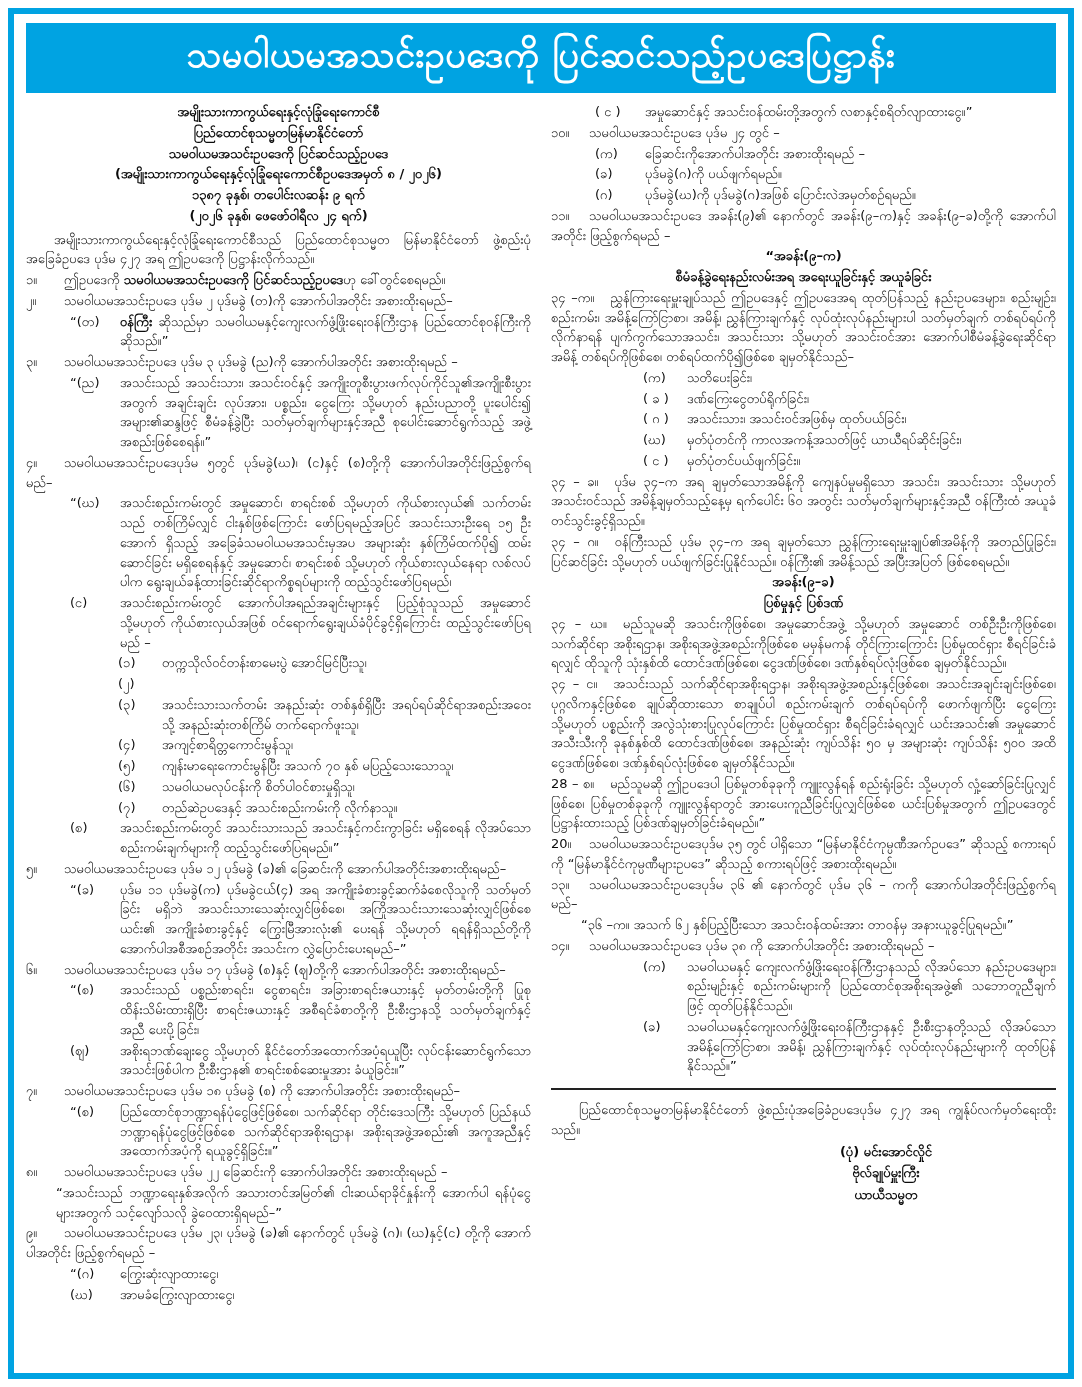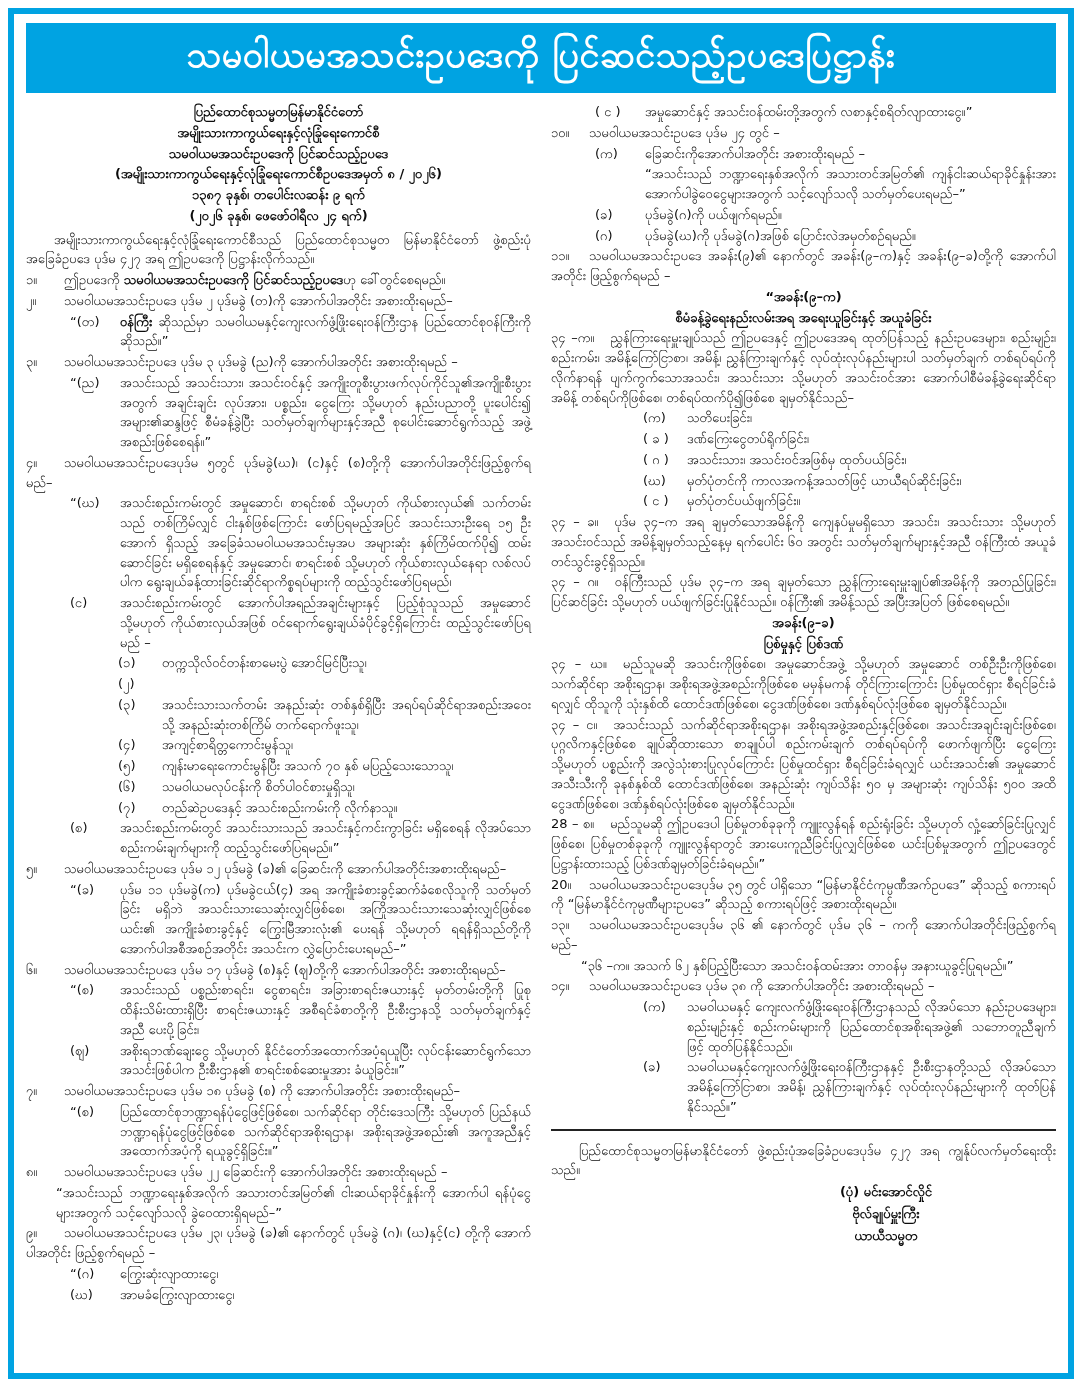--- a/index.html
+++ b/index.html
@@ -31,22 +31,22 @@
 </head>
 <body>
 
 <div class="page">
   <div class="frame">
     <div class="banner">
       <span>သမဝါယမအသင်းဥပဒေကို ပြင်ဆင်သည့်ဥပဒေပြဋ္ဌာန်း</span>
     </div>
     <div class="content">
       <div class="col">
+          <div class="center bold"><span class="txt">အမျိုးသားကာကွယ်ရေးနှင့်လုံခြုံရေးကောင်စီ</span></div>
           <div class="center bold"><span class="txt">ပြည်ထောင်စုသမ္မတမြန်မာနိုင်ငံတော်</span></div>
-          <div class="center bold"><span class="txt">အမျိုးသားကာကွယ်ရေးနှင့်လုံခြုံရေးကောင်စီ</span></div>
           <div class="center bold"><span class="txt">သမဝါယမအသင်းဥပဒေကို ပြင်ဆင်သည့်ဥပဒေ</span></div>
           <div class="center bold"><span class="txt">(အမျိုးသားကာကွယ်ရေးနှင့်လုံခြုံရေးကောင်စီဥပဒေအမှတ် ၈ / ၂၀၂၆)</span></div>
           <div class="center bold"><span class="txt">၁၃၈၇ ခုနှစ်၊ တပေါင်းလဆန်း ၉ ရက်</span></div>
           <div class="center bold"><span class="txt">(၂၀၂၆ ခုနှစ်၊ ဖေဖော်ဝါရီလ ၂၄ ရက်)</span></div>
           <div class="p"><span class="txt">အမျိုးသားကာကွယ်ရေးနှင့်လုံခြုံရေးကောင်စီသည် ပြည်ထောင်စုသမ္မတ မြန်မာနိုင်ငံတော် ဖွဲ့စည်းပုံ အခြေခံဥပဒေ ပုဒ်မ ၄၂၇ အရ ဤဥပဒေကို ပြဋ္ဌာန်းလိုက်သည်။</span></div>
           <div class="item"><span class="num">၁။</span><span class="txt"><span>ဤဥပဒေကို </span><span class="bold">သမဝါယမအသင်းဥပဒေကို ပြင်ဆင်သည့်ဥပဒေ</span><span>ဟု ခေါ်တွင်စေရမည်။</span></span></div>
           <div class="item"><span class="num">၂။</span><span class="txt">သမဝါယမအသင်းဥပဒေ ပုဒ်မ ၂ ပုဒ်မခွဲ (တ)ကို အောက်ပါအတိုင်း အစားထိုးရမည်–</span></div>
           <div class="sub">
             <span class="lbl">“(တ)</span>
             <span class="txt"><span></span><span class="bold">ဝန်ကြီး</span><span> ဆိုသည်မှာ သမဝါယမနှင့်ကျေးလက်ဖွံ့ဖြိုးရေးဝန်ကြီးဌာန ပြည်ထောင်စုဝန်ကြီးကို ဆိုသည်။”</span></span>
@@ -130,21 +130,20 @@
       <div class="col">
           <div class="sub">
             <span class="lbl">( င )</span>
             <span class="txt">အမှုဆောင်နှင့် အသင်းဝန်ထမ်းတို့အတွက် လစာနှင့်စရိတ်လျာထားငွေ။”</span>
           </div>
           <div class="item"><span class="num">၁၀။</span><span class="txt">သမဝါယမအသင်းဥပဒေ ပုဒ်မ ၂၄ တွင် –</span></div>
           <div class="sub">
             <span class="lbl">(က)</span>
             <span class="txt">ခြေဆင်းကိုအောက်ပါအတိုင်း အစားထိုးရမည် –</span>
           </div>
-          <div class="sq"><span class="txt">“အသင်းသည် ဘဏ္ဍာရေးနှစ်အလိုက် အသားတင်အမြတ်၏ ကျန်ငါးဆယ်ရာခိုင်နှုန်းအား အောက်ပါခွဲဝေငွေများအတွက် သင့်လျော်သလို သတ်မှတ်ပေးရမည်–”</span></div>
           <div class="sub">
             <span class="lbl">(ခ)</span>
             <span class="txt">ပုဒ်မခွဲ(ဂ)ကို ပယ်ဖျက်ရမည်။</span>
           </div>
           <div class="sub">
             <span class="lbl">(ဂ)</span>
             <span class="txt">ပုဒ်မခွဲ(ဃ)ကို ပုဒ်မခွဲ(ဂ)အဖြစ် ပြောင်းလဲအမှတ်စဉ်ရမည်။</span>
           </div>
           <div class="item"><span class="num">၁၁။</span><span class="txt">သမဝါယမအသင်းဥပဒေ အခန်း(၉)၏ နောက်တွင် အခန်း(၉–က)နှင့် အခန်း(၉–ခ)တို့ကို အောက်ပါအတိုင်း ဖြည့်စွက်ရမည် –</span></div>
           <div class="center bold"><span class="txt">“အခန်း(၉–က)</span></div>

